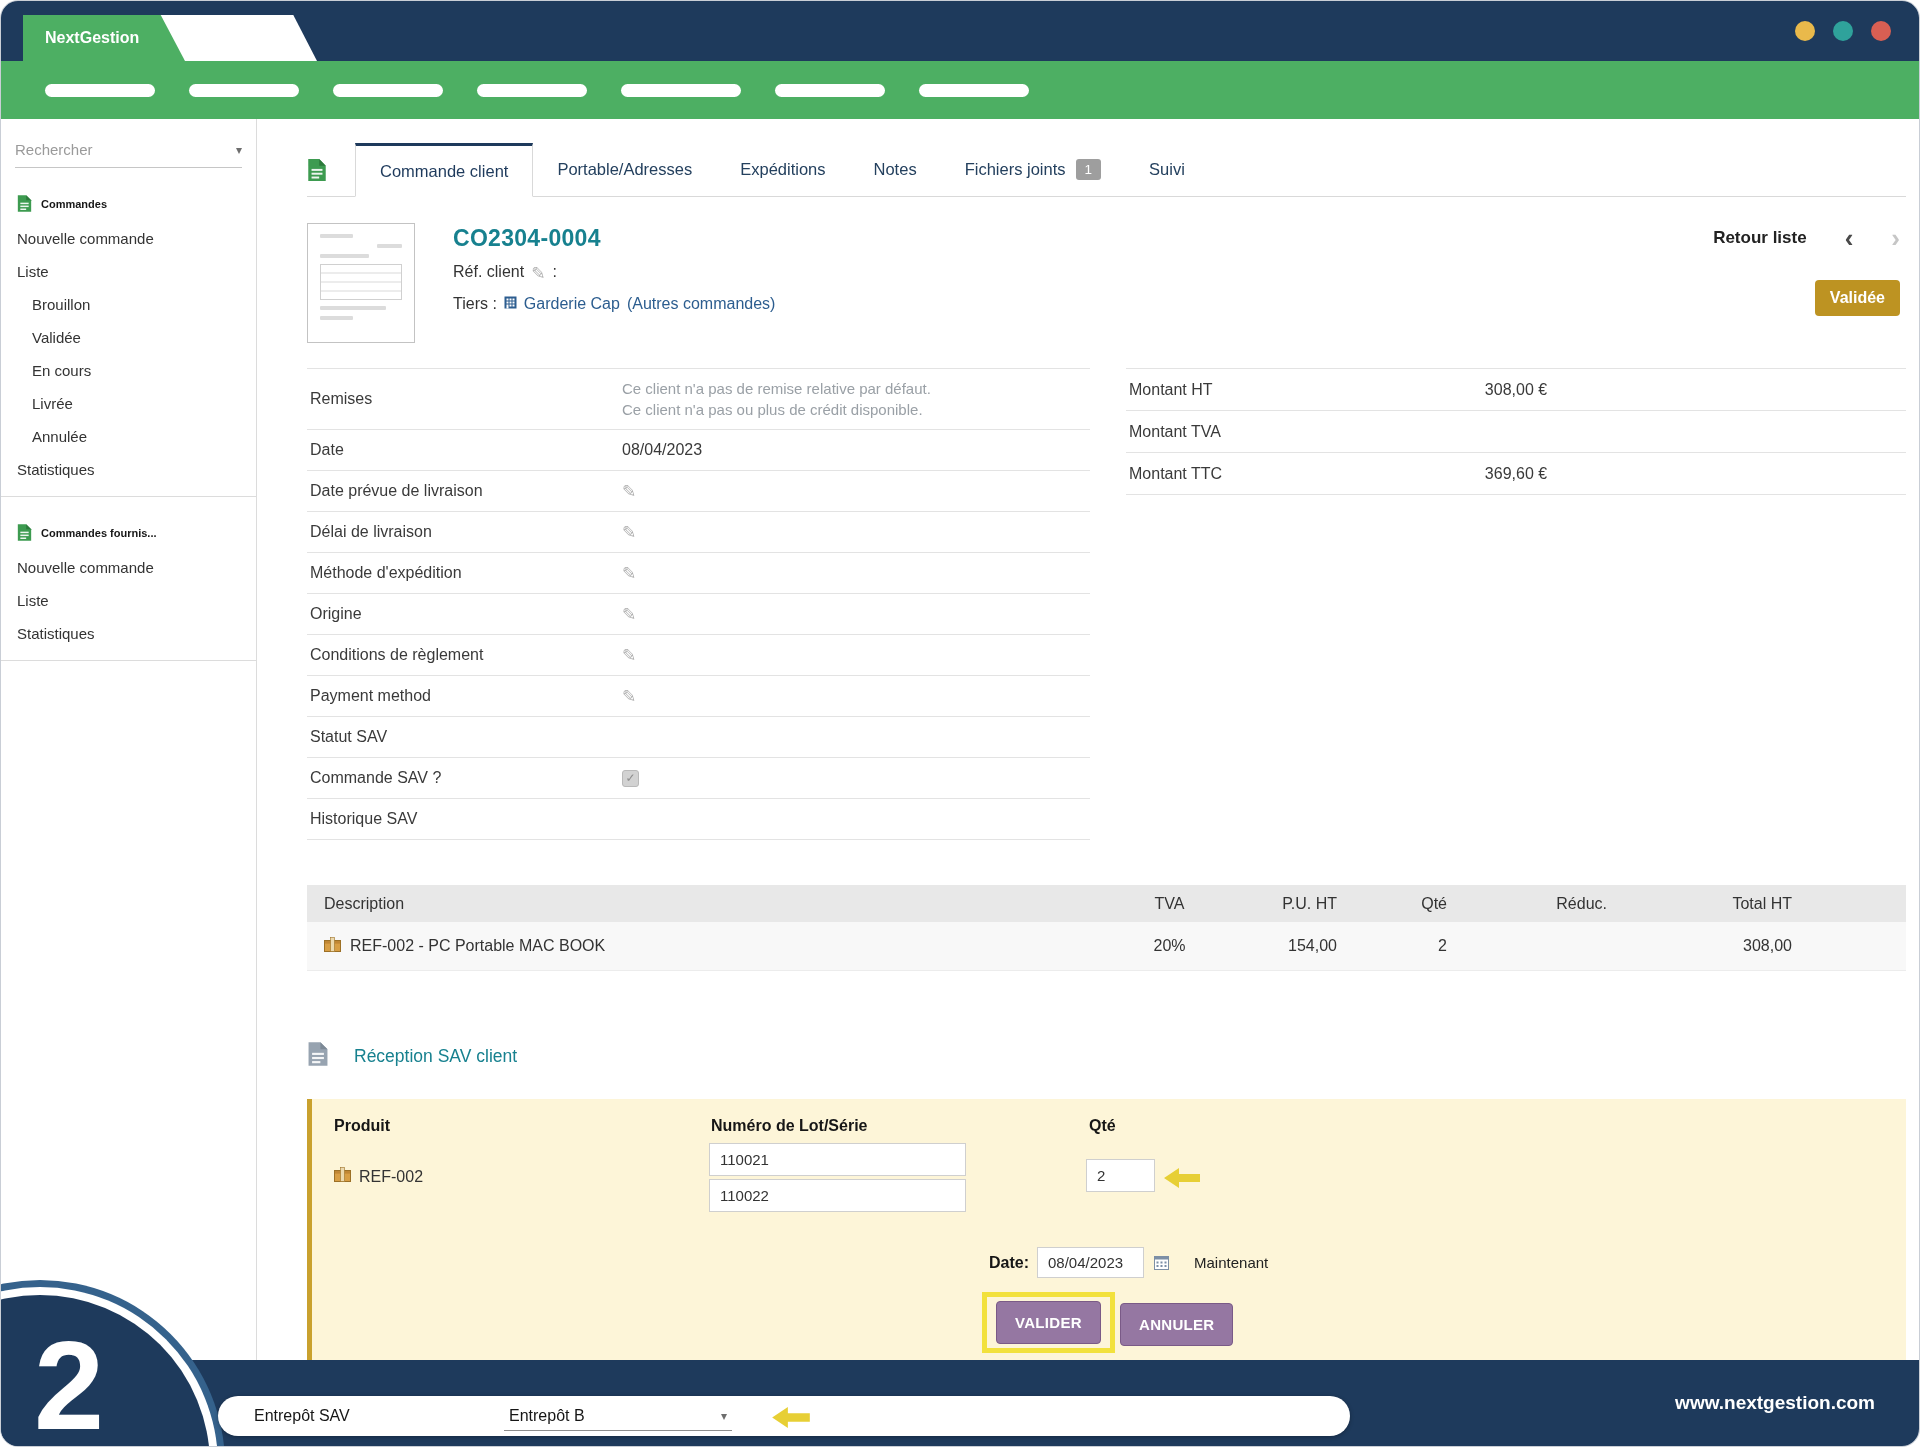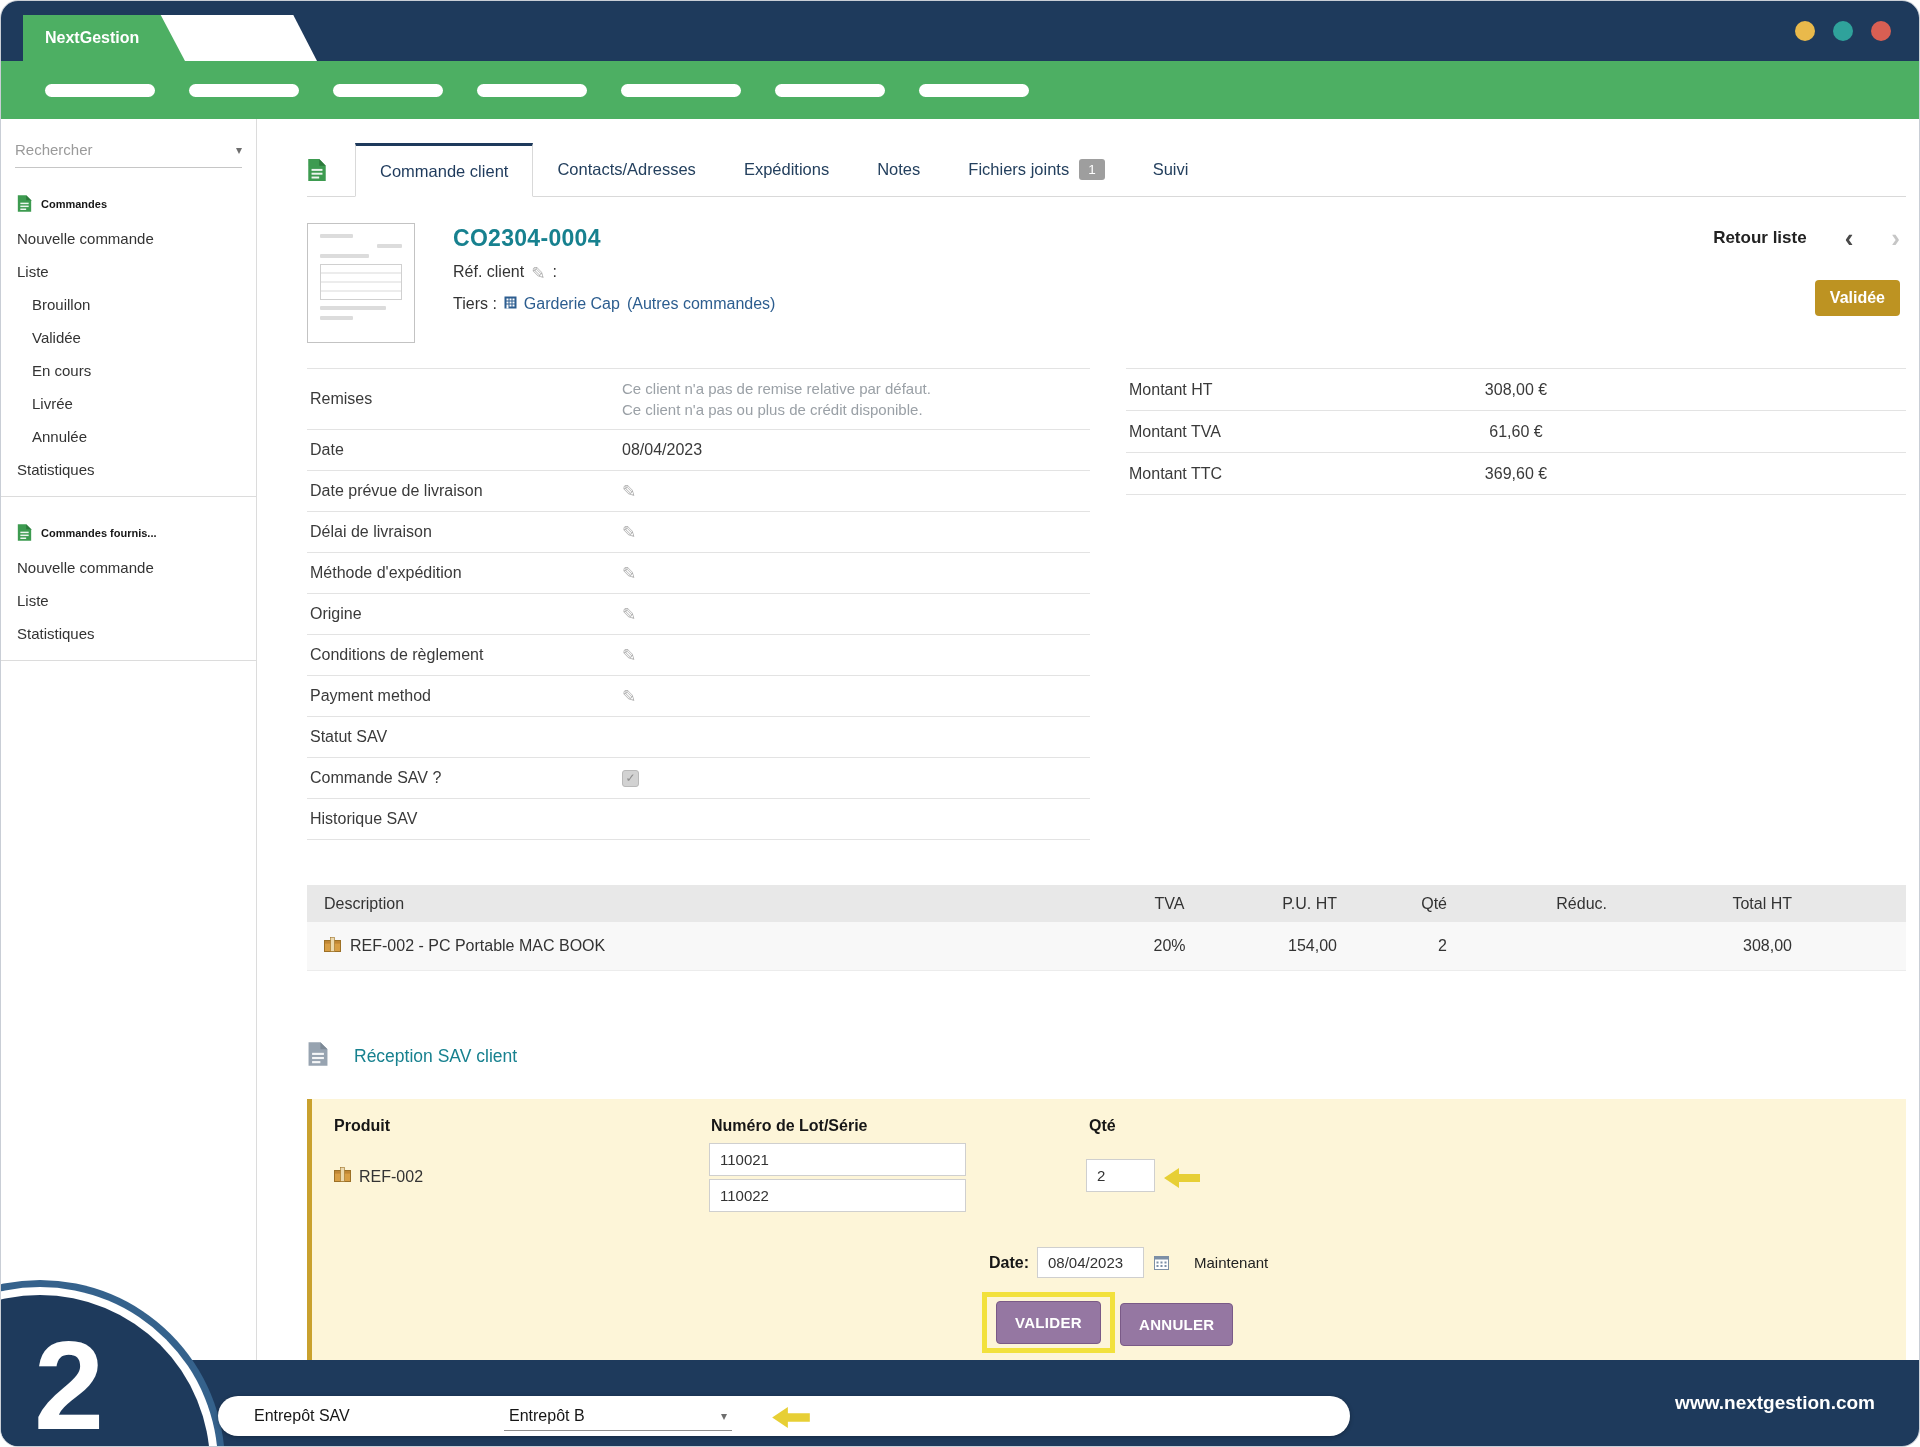--- a/index.html
+++ b/index.html
@@ -203,21 +203,21 @@
         <span class="tab-icon">
           <svg width="20" height="24" viewBox="0 0 18 22">
               <path d="M1 1h10l6 6v14H1z" fill="#3d9b50"></path>
               <path d="M11 1l6 6h-6z" fill="#2d7a3c"></path>
               <rect x="4" y="10" width="10" height="1.8" fill="#fff" opacity=".9"></rect>
               <rect x="4" y="13.5" width="10" height="1.8" fill="#fff" opacity=".9"></rect>
               <rect x="4" y="17" width="7" height="1.8" fill="#fff" opacity=".9"></rect>
             </svg>
         </span>
         <div class="tab active">Commande client</div>
-        <div class="tab">Contacts/Adresses</div>
+        <div class="tab">Portable/Adresses</div>
         <div class="tab">Expéditions</div>
         <div class="tab">Notes</div>
         <div class="tab">
           <span>Fichiers joints</span>
           <span class="tab-badge">1</span>
         </div>
         <div class="tab">Suivi</div>
       </div>
 
       <div class="doc-header">
@@ -319,21 +319,20 @@
           </div>
         </div>
 
         <div class="totals">
           <div class="t-row">
             <div class="k">Montant HT</div>
             <div class="v">308,00 €</div>
           </div>
           <div class="t-row">
             <div class="k">Montant TVA</div>
-            <div class="v">61,60 €</div>
           </div>
           <div class="t-row">
             <div class="k">Montant TTC</div>
             <div class="v">369,60 €</div>
           </div>
         </div>
       </div>
 
       <div class="items">
         <div class="i-head">

